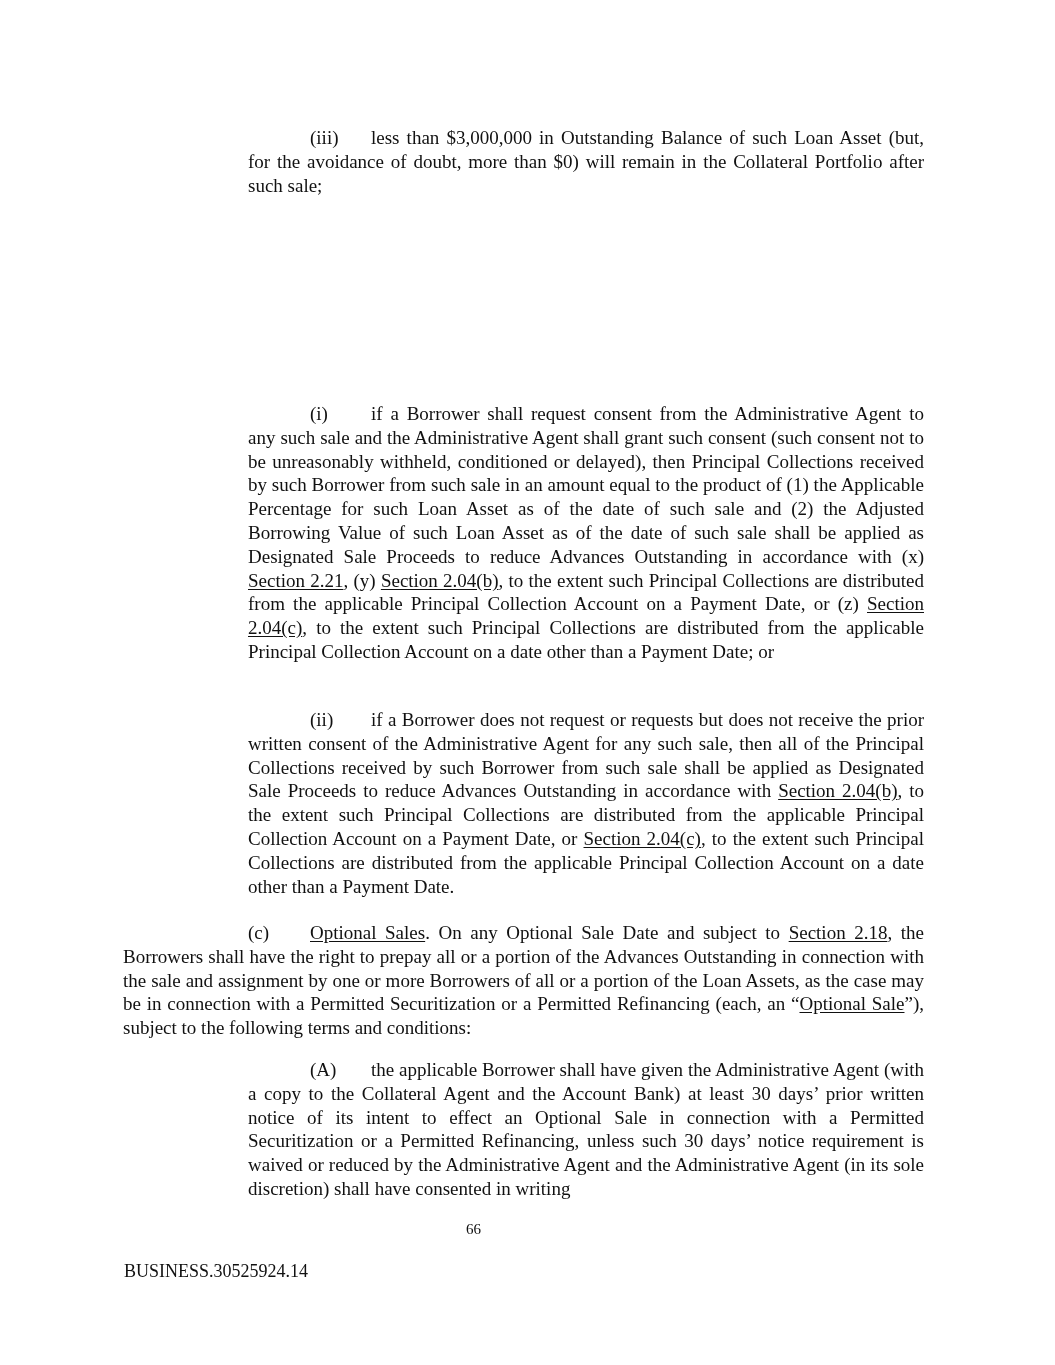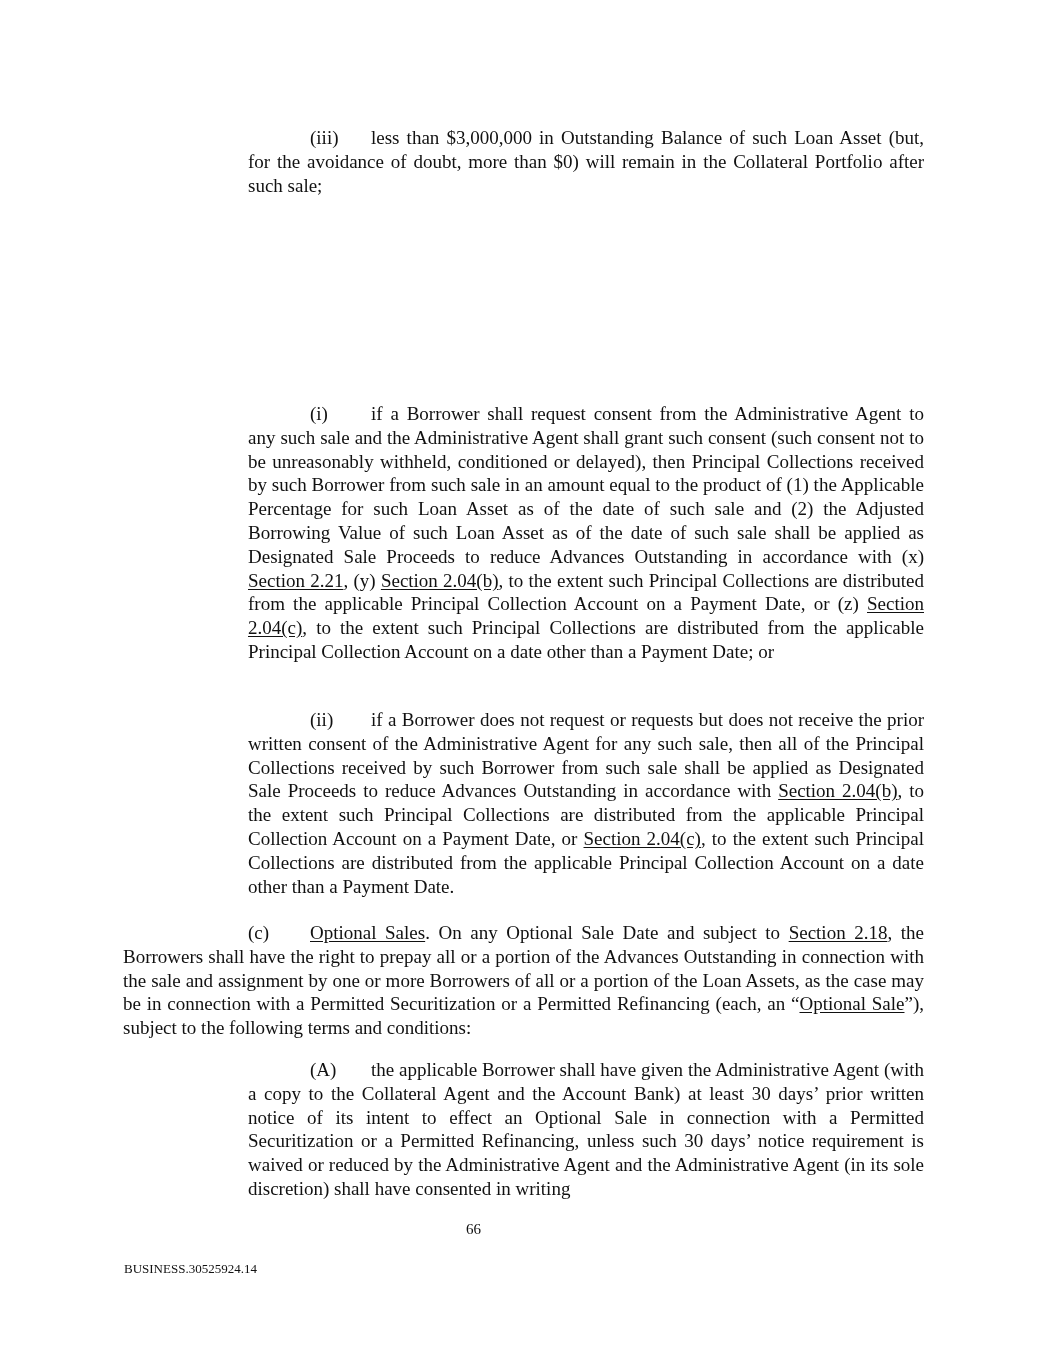--- a/index.html
+++ b/index.html
@@ -6,21 +6,21 @@
   body { width: 1055px; height: 1365px; position: relative; overflow: hidden;
          font-family: "Liberation Serif", "DejaVu Serif", serif; color: #111; }
   .page { position: absolute; left: 0; top: 0; width: 1055px; height: 1365px; }
   .para { position: absolute; font-size: 19px; line-height: 23.8px; text-align: justify;
           text-align-last: left; margin: 0; }
   .indent-block { left: 248px; width: 676px; }
   .full-block { left: 123px; width: 801px; }
   .num { display: inline-block; }
   u { text-underline-offset: 2px; }
   .pagenum { position: absolute; top: 1221px; left: 0; width: 947px; text-align: center; font-size: 15px; }
-  .docid { position: absolute; top: 1261px; left: 124px; font-size: 13px; }
+  .docid { position: absolute; top: 1261px; left: 124px; font-size: 18px; }
 </style>
 </head>
 <body>
 
 <div class="page">
 
   <p class="para indent-block" style="top:126px;">
     <span class="num" style="margin-left:62px;width:61px;">(iii)</span><span class="body"><span>less than $3,000,000 in Outstanding Balance of such Loan Asset (but, for the avoidance of doubt, more than $0) will remain in the Collateral Portfolio after such sale;</span></span>
   </p>
 

